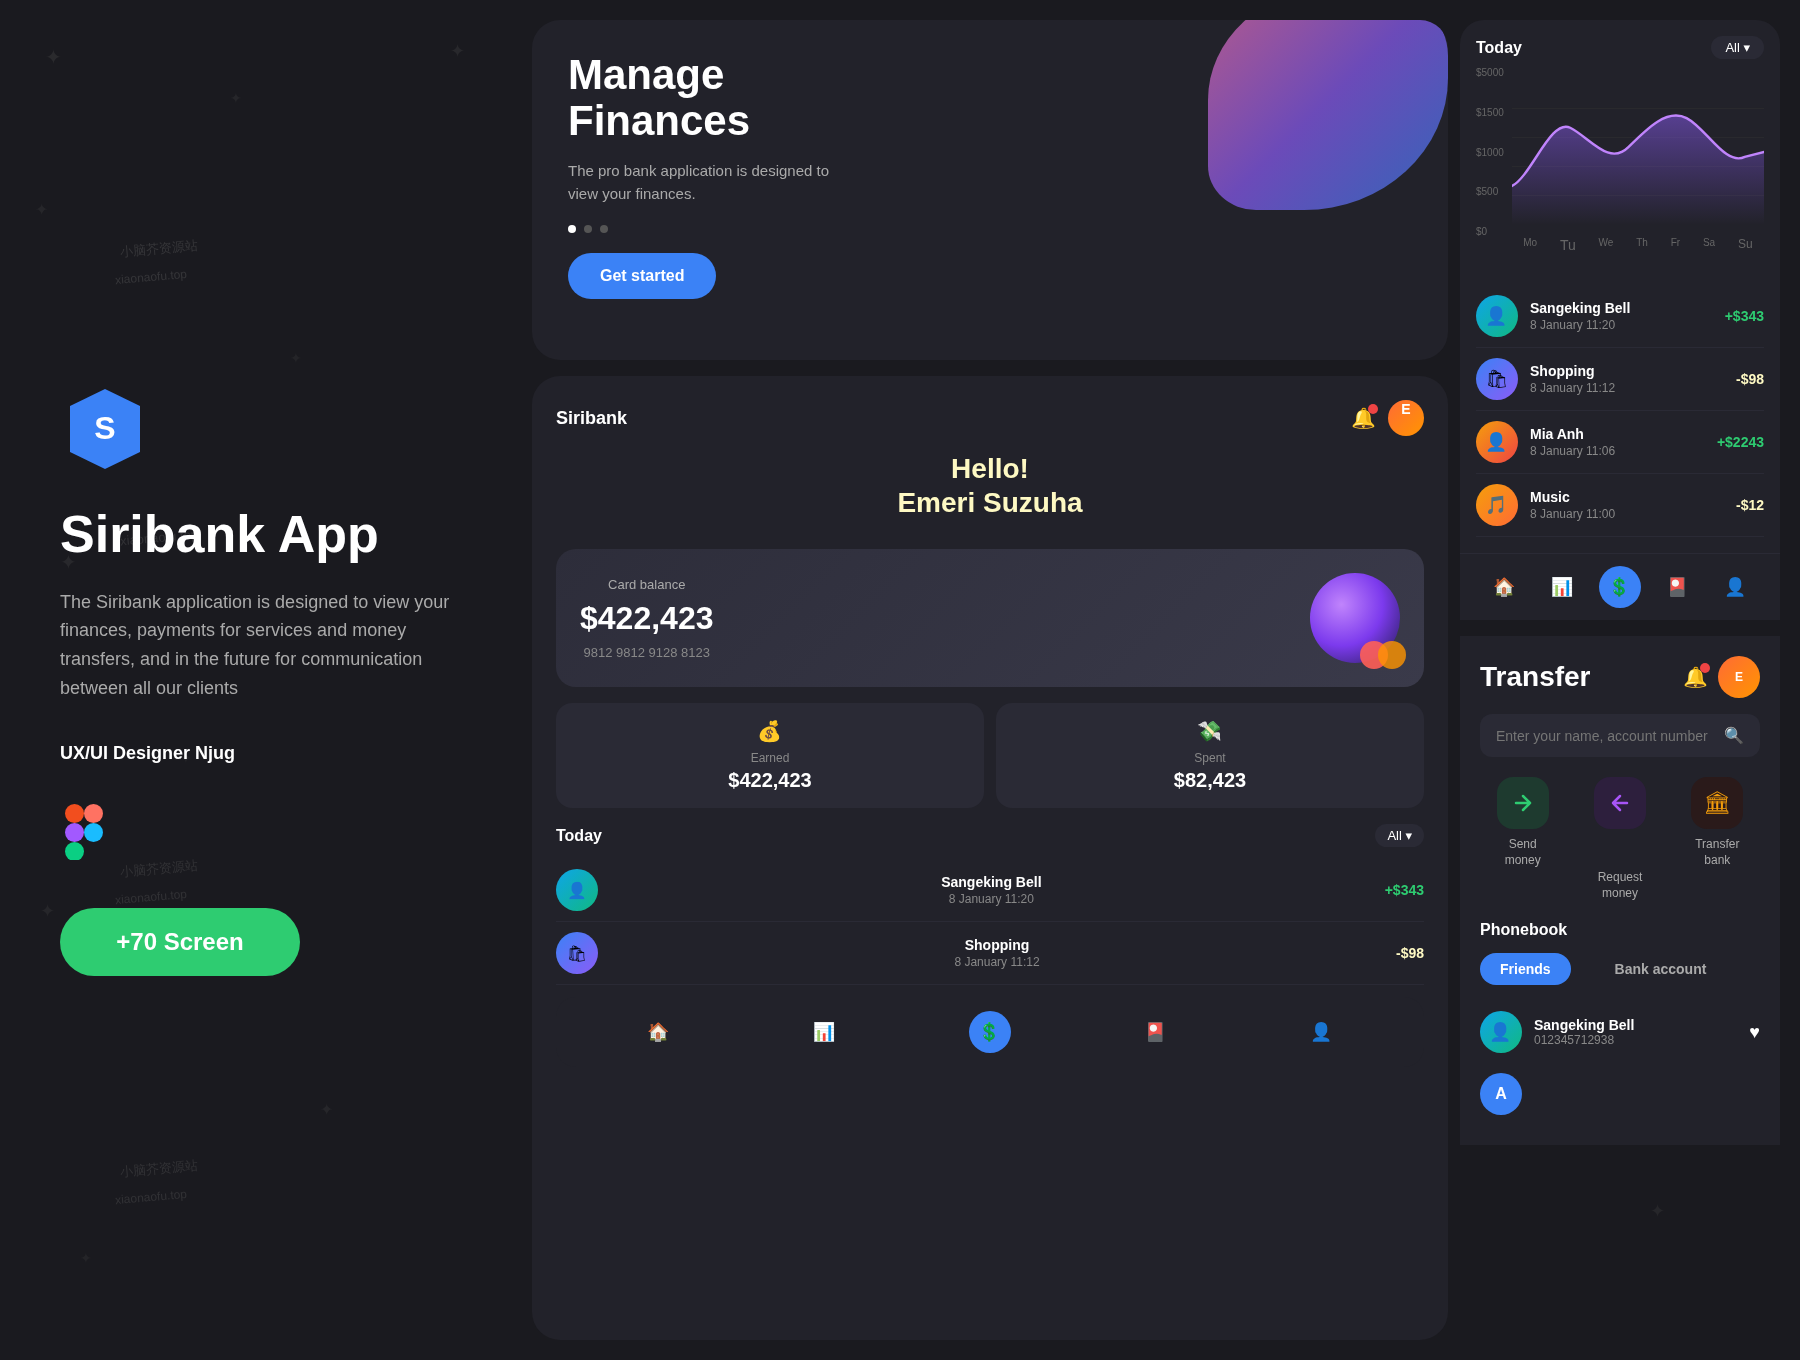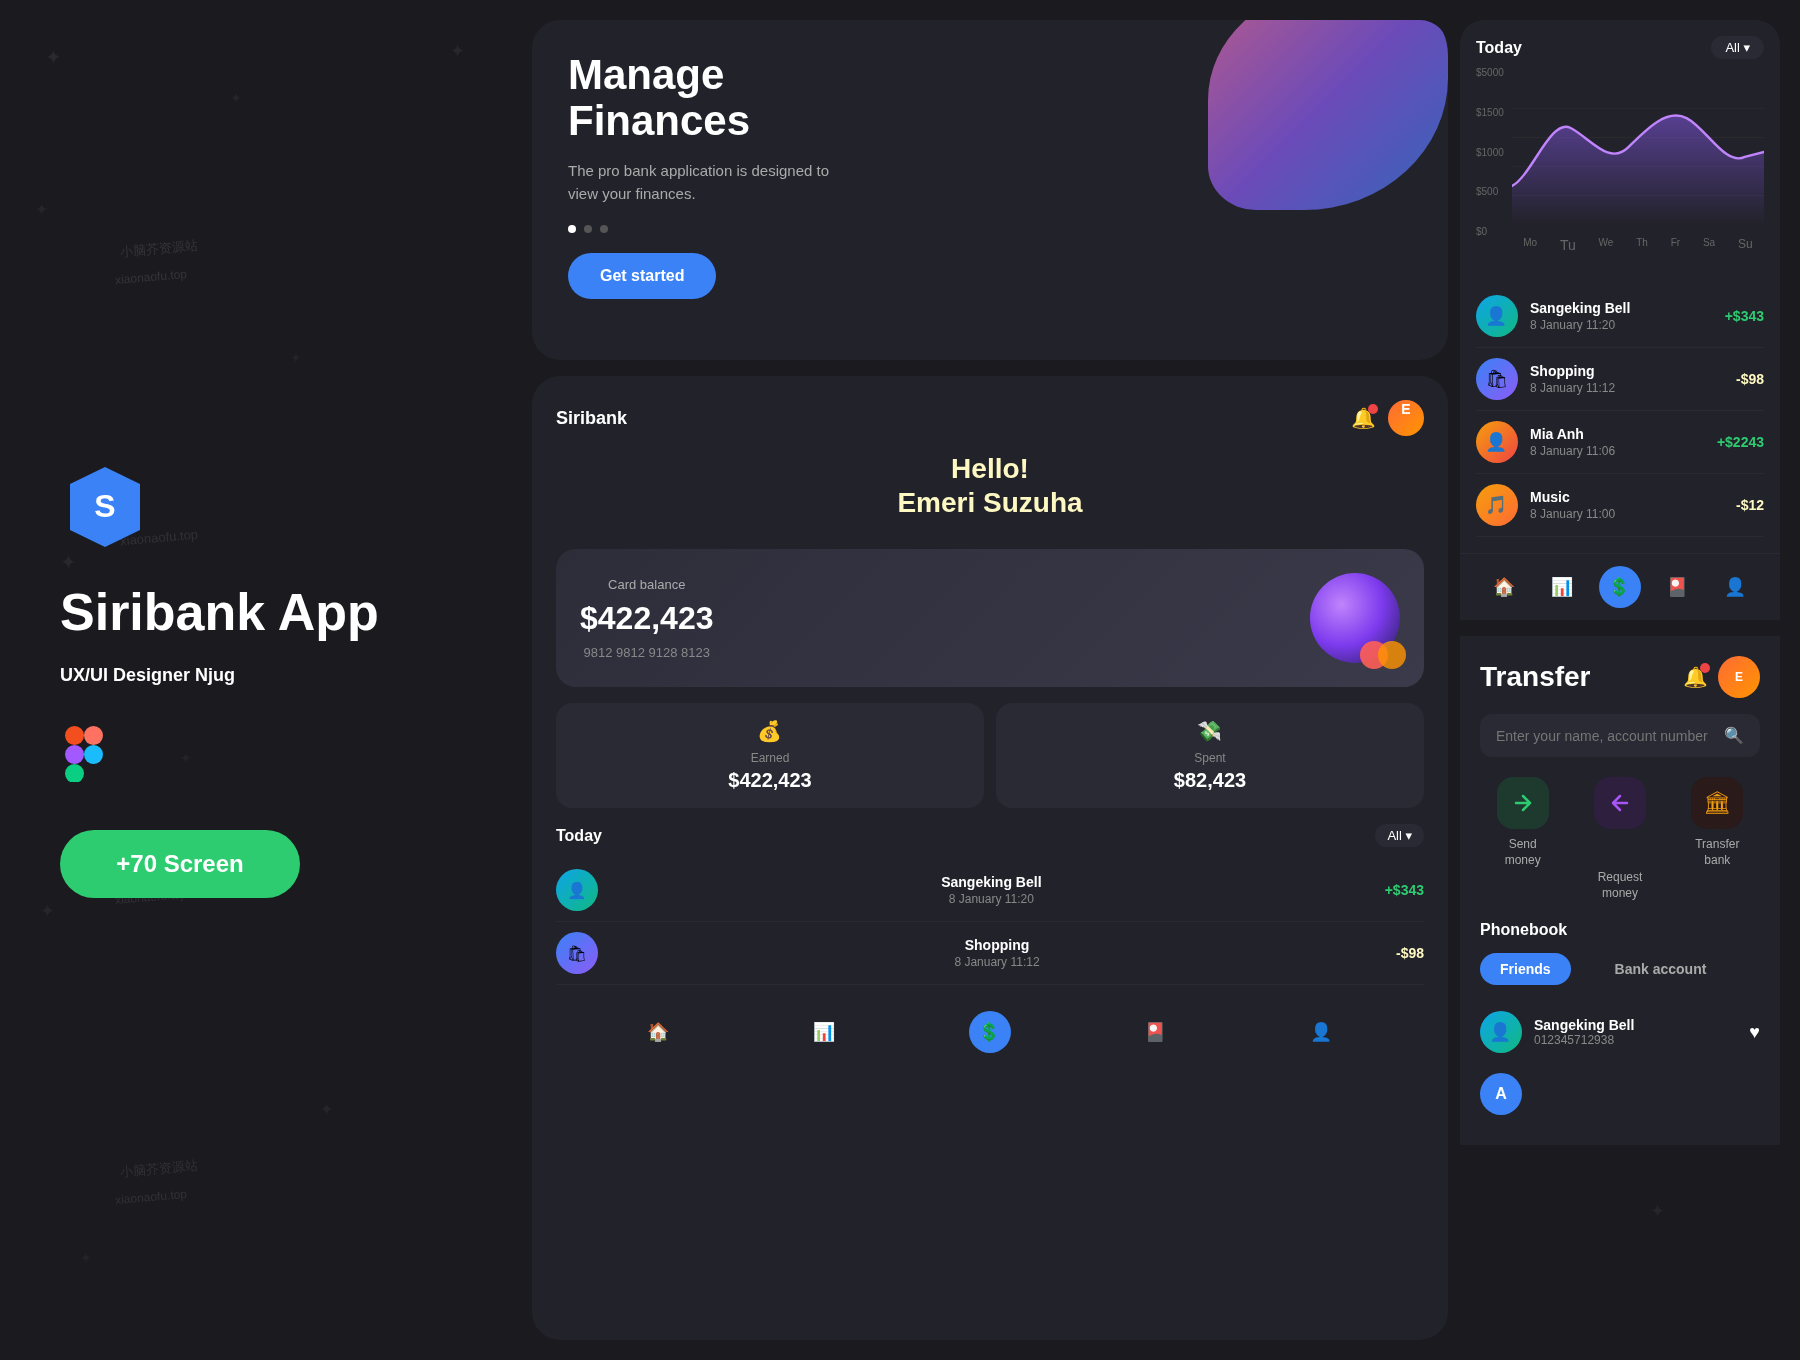--- a/index.html
+++ b/index.html
@@ -581,20 +581,21 @@
 <div class="main-layout" style="position:relative;z-index:2;display:flex;flex-direction:row;width:1800px;height:1360px;">
 
   <div class="left-panel">
 
     <svg class="logo-hex" viewBox="0 0 90 90">
       <polygon points="45,5 80,22 80,68 45,85 10,68 10,22" fill="#3b82f6"></polygon>
       <text x="45" y="55" text-anchor="middle" fill="white" font-size="32" font-weight="800" font-family="sans-serif">S</text>
     </svg>
 
     <h1 class="app-title">Siribank App</h1>
+    <p class="app-description">The Siribank application is designed to view your finances, payments for services and money transfers, and in the future for communication between all our clients</p>
     <p class="designer-credit">UX/UI Designer Njug</p>
 
     <svg class="figma-icon" viewBox="0 0 38 56">
       <rect x="0" y="0" width="19" height="19" rx="9.5" fill="#f24e1e"></rect>
       <rect x="19" y="0" width="19" height="19" rx="9.5" fill="#ff7262"></rect>
       <rect x="0" y="19" width="19" height="19" rx="9.5" fill="#a259ff"></rect>
       <circle cx="28.5" cy="28.5" r="9.5" fill="#1abcfe"></circle>
       <rect x="0" y="38" width="19" height="19" rx="9.5" fill="#0acf83"></rect>
     </svg>
 

